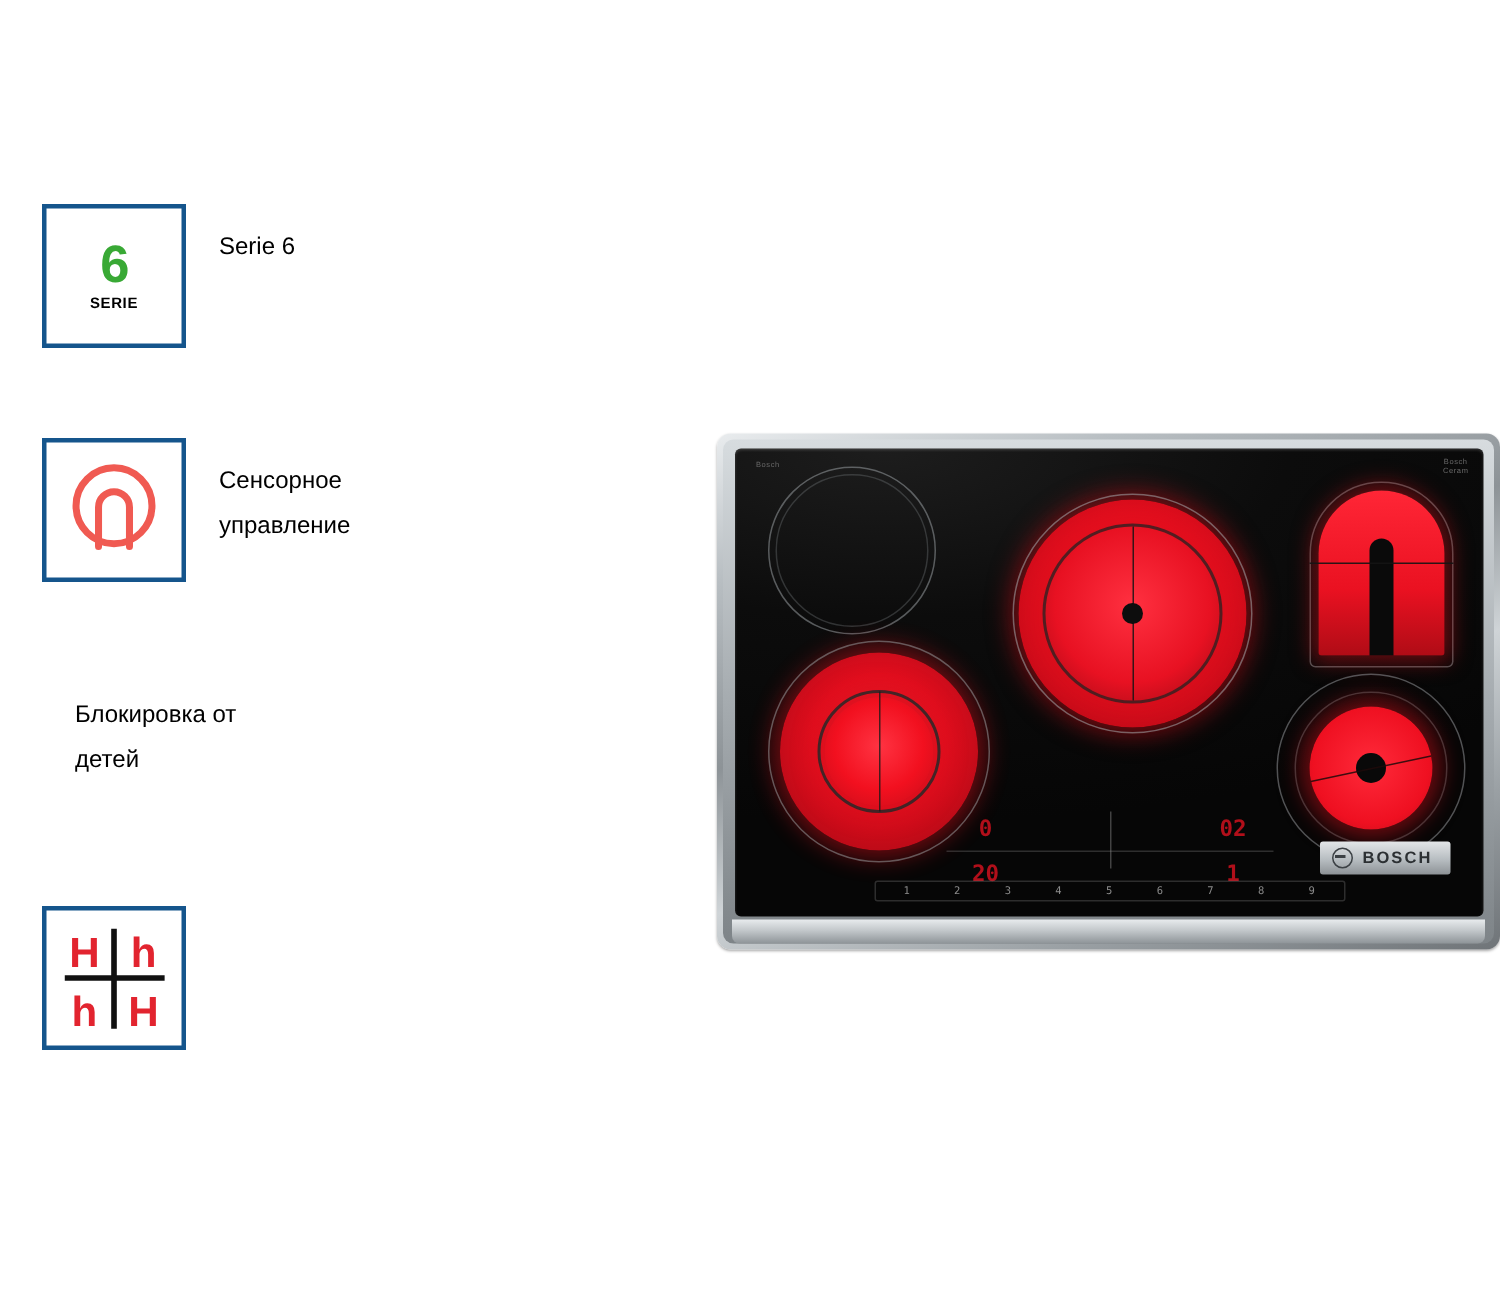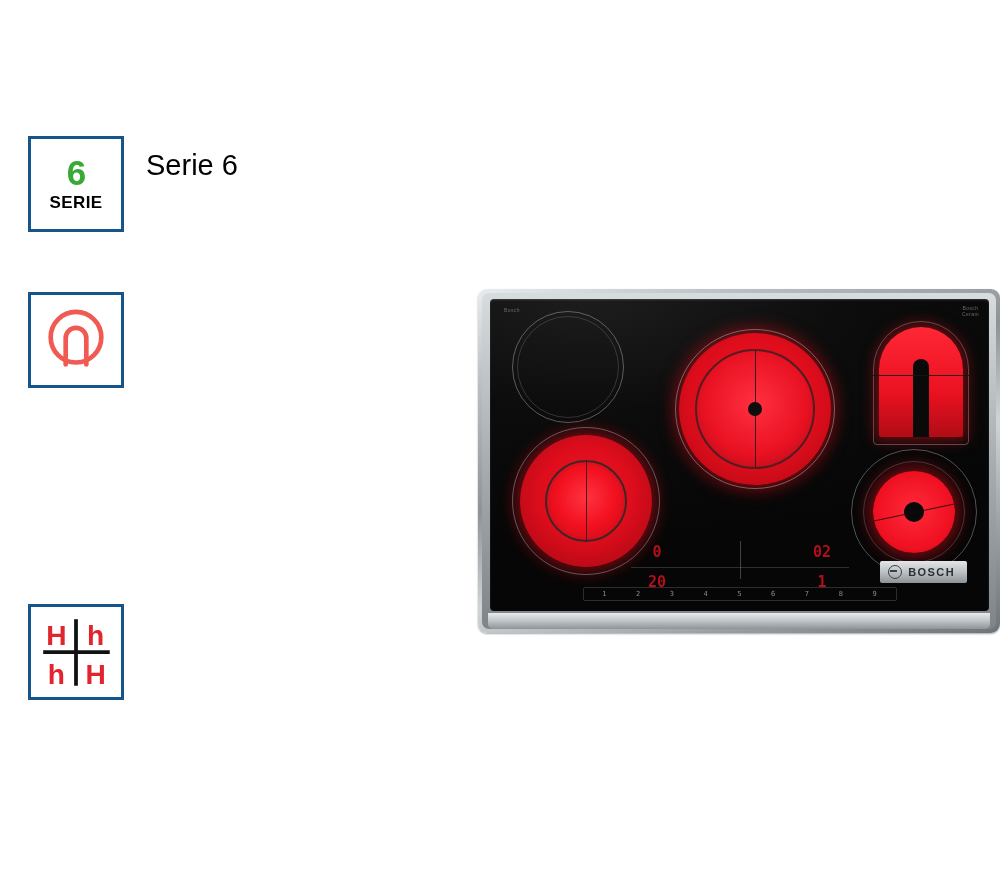--- a/index.html
+++ b/index.html
@@ -38,21 +38,21 @@
     width: 96px;
     height: 96px;
     box-sizing: border-box;
     border: 3px solid #15558c;
     background: #ffffff;
     position: relative;
     flex: 0 0 auto;
   }
   .feature-label {
     margin-left: 22px;
-    font-size: 29px;
+    font-size: 16px;
     line-height: 30px;
     color: #000000;
     font-weight: 400;
     max-width: 310px;
     padding-top: 14px;
     white-space: pre-line;
   }
 
   
   .serie-icon {
@@ -64,21 +64,21 @@
     justify-content: center;
   }
   .serie-num {
     font-size: 35px;
     font-weight: 700;
     color: #39a935;
     line-height: 34px;
     letter-spacing: -1px;
   }
   .serie-word {
-    font-size: 17px;
+    font-size: 10px;
     font-weight: 700;
     color: #000000;
     letter-spacing: 0.4px;
     margin-top: 3px;
   }
 
   
   .touch-icon { width: 100%; height: 100%; display:block; }
 
   
@@ -263,23 +263,27 @@
     <div class="feature-label">Serie 6</div>
   </div>
 
   <div class="feature-row" data-row="1">
     <div class="icon-box">
       <svg class="touch-icon" viewBox="0 0 96 96">
         <circle cx="48" cy="45" r="27" fill="none" stroke="#f05a52" stroke-width="5"></circle>
         <path d="M37 74 L37 46 a11 11 0 0 1 22 0 L59 74" fill="none" stroke="#f05a52" stroke-width="5" stroke-linecap="round"></path>
       </svg>
     </div>
+    <div class="feature-label">Сенсорное
+управление</div>
   </div>
 
   <div class="feature-row" data-row="2">
+    <div class="feature-label">Блокировка от
+детей</div>
   </div>
 
   <div class="feature-row" data-row="3">
     <div class="icon-box">
       <svg class="heat-icon" viewBox="0 0 96 96">
         <text x="27" y="40" font-family="Liberation Sans, sans-serif" font-size="30" font-weight="700" fill="#e2242f" text-anchor="middle">H</text>
         <text x="69" y="40" font-family="Liberation Sans, sans-serif" font-size="30" font-weight="700" fill="#e2242f" text-anchor="middle">h</text>
         <text x="27" y="82" font-family="Liberation Sans, sans-serif" font-size="30" font-weight="700" fill="#e2242f" text-anchor="middle">h</text>
         <text x="69" y="82" font-family="Liberation Sans, sans-serif" font-size="30" font-weight="700" fill="#e2242f" text-anchor="middle">H</text>
         <line x1="48" y1="13" x2="48" y2="84" stroke="#111111" stroke-width="4"></line>

